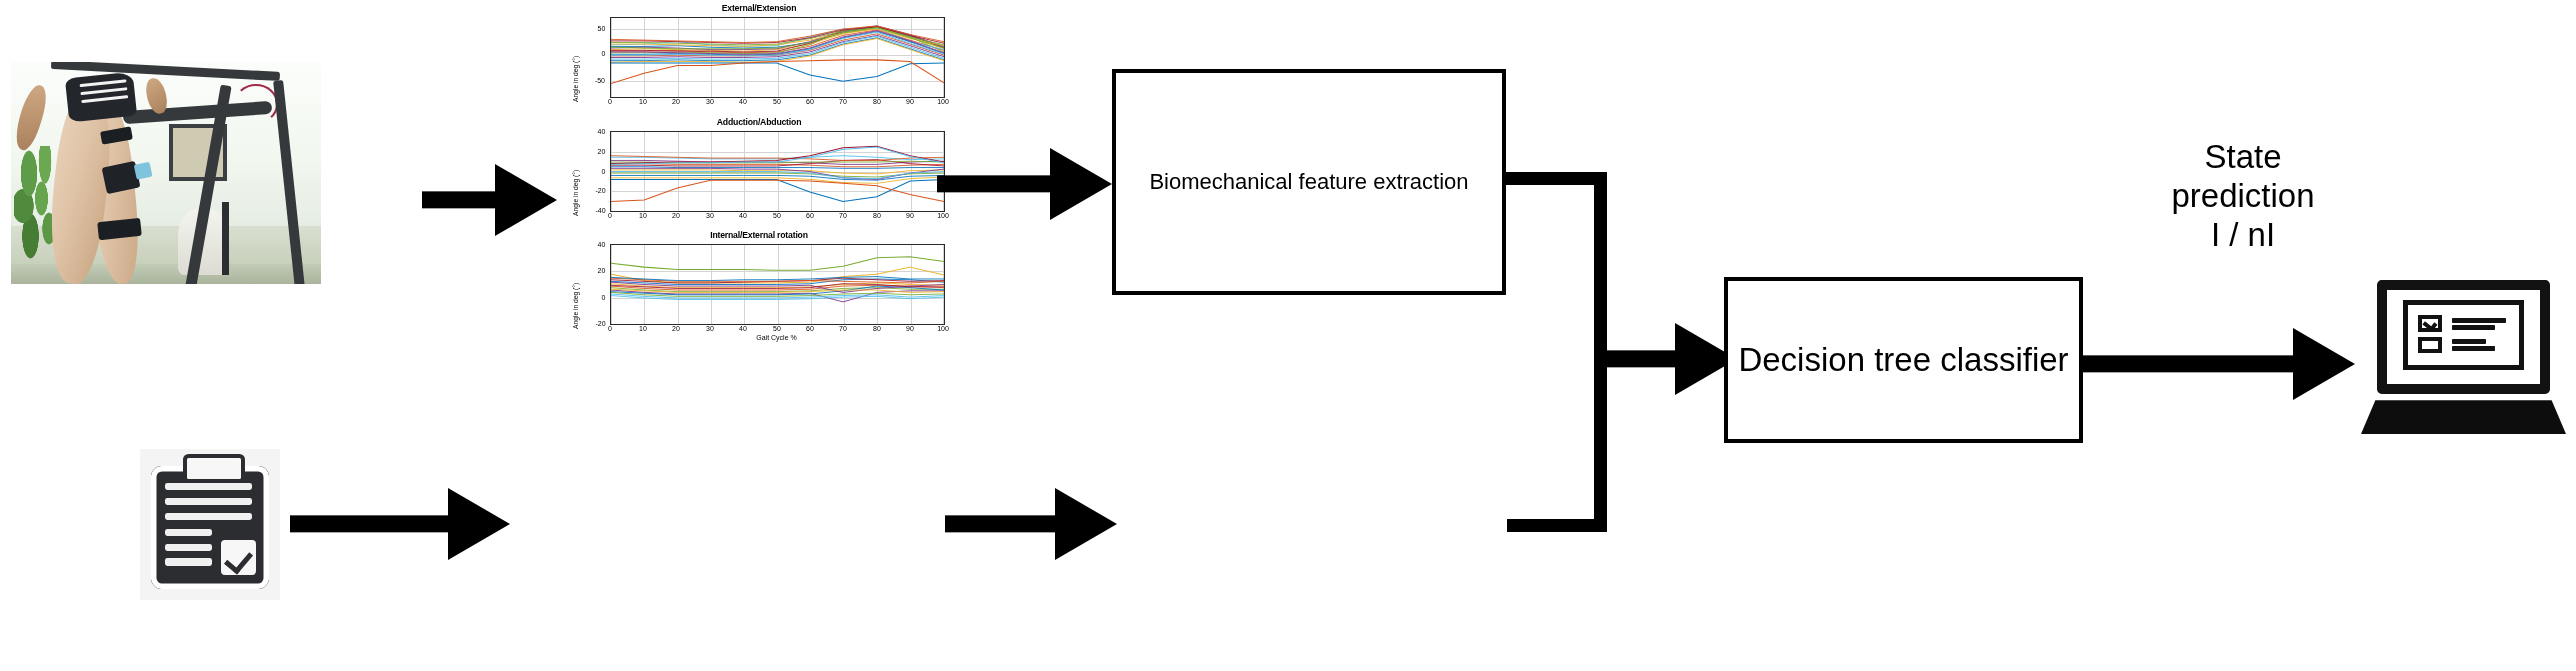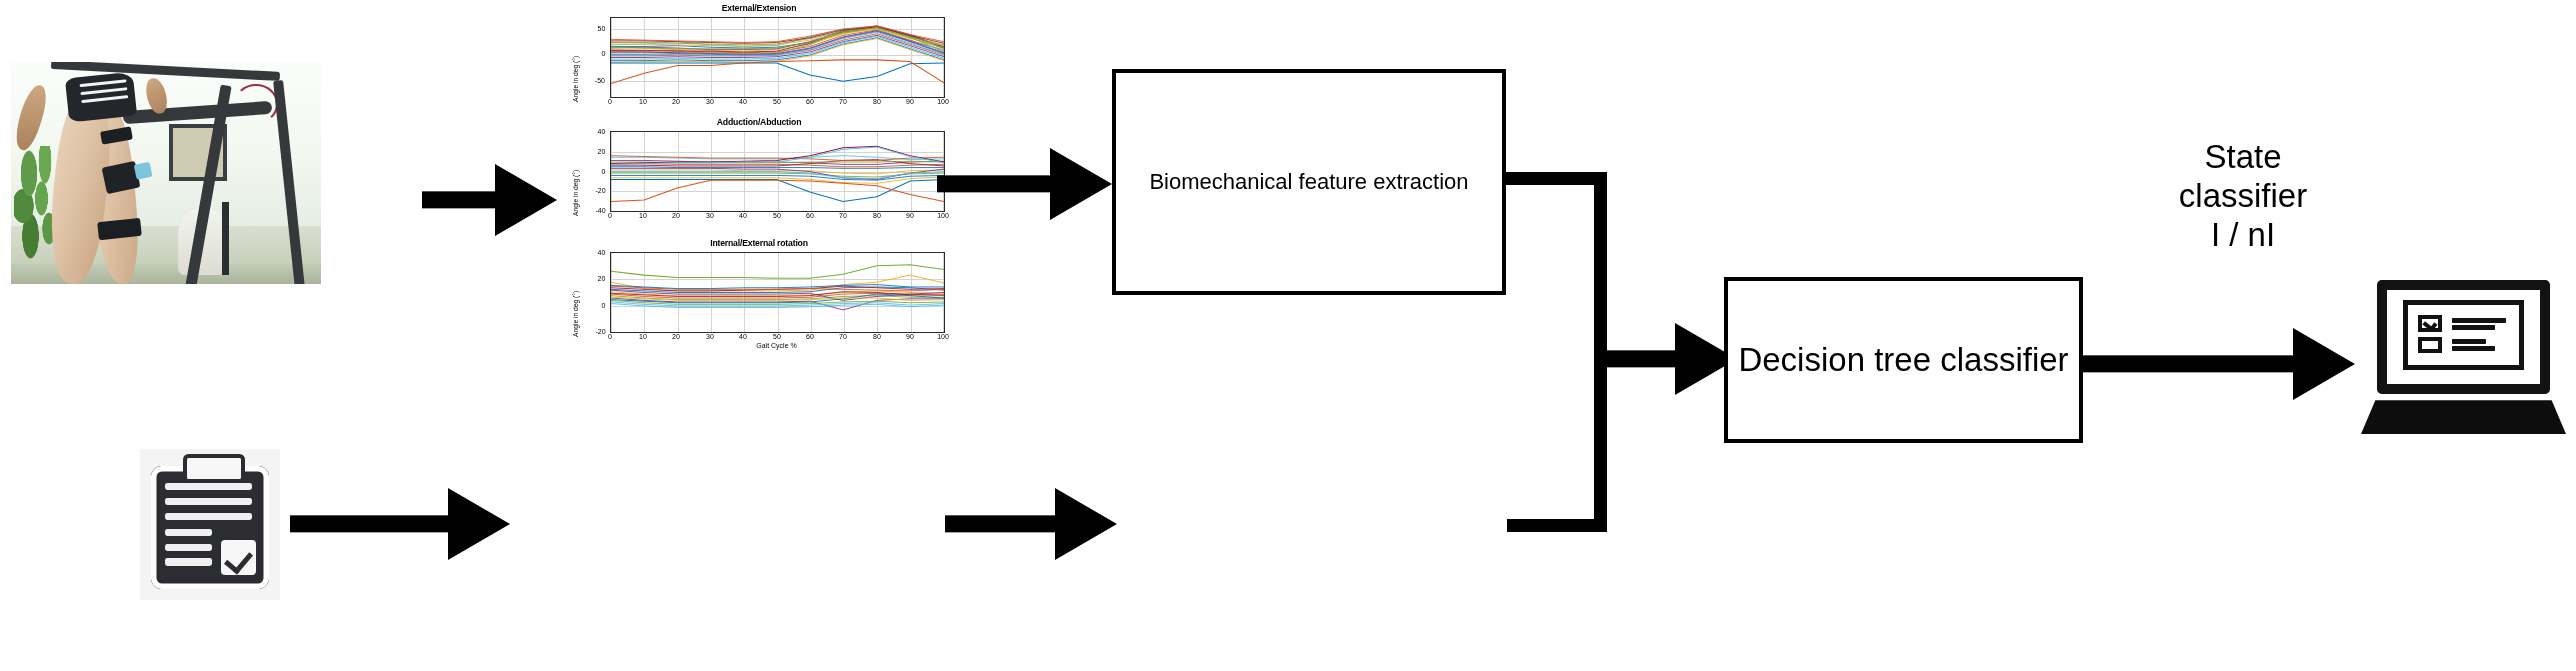--- a/index.html
+++ b/index.html
@@ -419,21 +419,21 @@
     <div class="tick-x" style="left:144px; top:95px;">30</div>
     <div class="tick-x" style="left:177px; top:95px;">40</div>
     <div class="tick-x" style="left:211px; top:95px;">50</div>
     <div class="tick-x" style="left:244px; top:95px;">60</div>
     <div class="tick-x" style="left:277px; top:95px;">70</div>
     <div class="tick-x" style="left:311px; top:95px;">80</div>
     <div class="tick-x" style="left:344px; top:95px;">90</div>
     <div class="tick-x" style="left:377px; top:95px;">100</div>
   </div>
 
-  <div class="chart" style="left:566px; top:230px; width:386px; height:126px;margin-top:8px;">
+  <div class="chart" style="left:566px; top:230px; width:386px; height:126px;">
     <div class="chart-title">Internal/External rotation</div>
     <div class="ylabel" style="left:6.3px; top:99px; font-size:6.7px;">Angle in deg (°)</div>
     <div class="plot-area" style="left:44px; top:14px; width:333px; height:79px;">
       <div class="gridline-v" style="left:0%"></div>
       <div class="gridline-v" style="left:10%"></div>
       <div class="gridline-v" style="left:20%"></div>
       <div class="gridline-v" style="left:30%"></div>
       <div class="gridline-v" style="left:40%"></div>
       <div class="gridline-v" style="left:50%"></div>
       <div class="gridline-v" style="left:60%"></div>
@@ -527,21 +527,21 @@
     <div class="shaft" style="width:85px;"></div>
     <div class="head" style="left:77px;"></div>
   </div>
 
   <div class="flow-box" style="left:1724px; top:277px; width:359px; height:166px; font-size:33px;">
     <span class="box-label">Decision tree
 classifier</span>
   </div>
 
   <div class="free-label" style="left:2113px; top:138px; width:260px; font-size:33px;">State
-classifier
+prediction
 I / nI</div>
 
   <div class="arrow-h" style="left:2082px; top:364px; width:284px;">
     <div class="shaft" style="width:222px;"></div>
     <div class="head" style="left:211px;"></div>
   </div>
 
   <div class="laptop" style="left:2361px; top:280px; width:205px; height:154px;">
     <div class="lt-lid">
       <div class="lt-screen">

